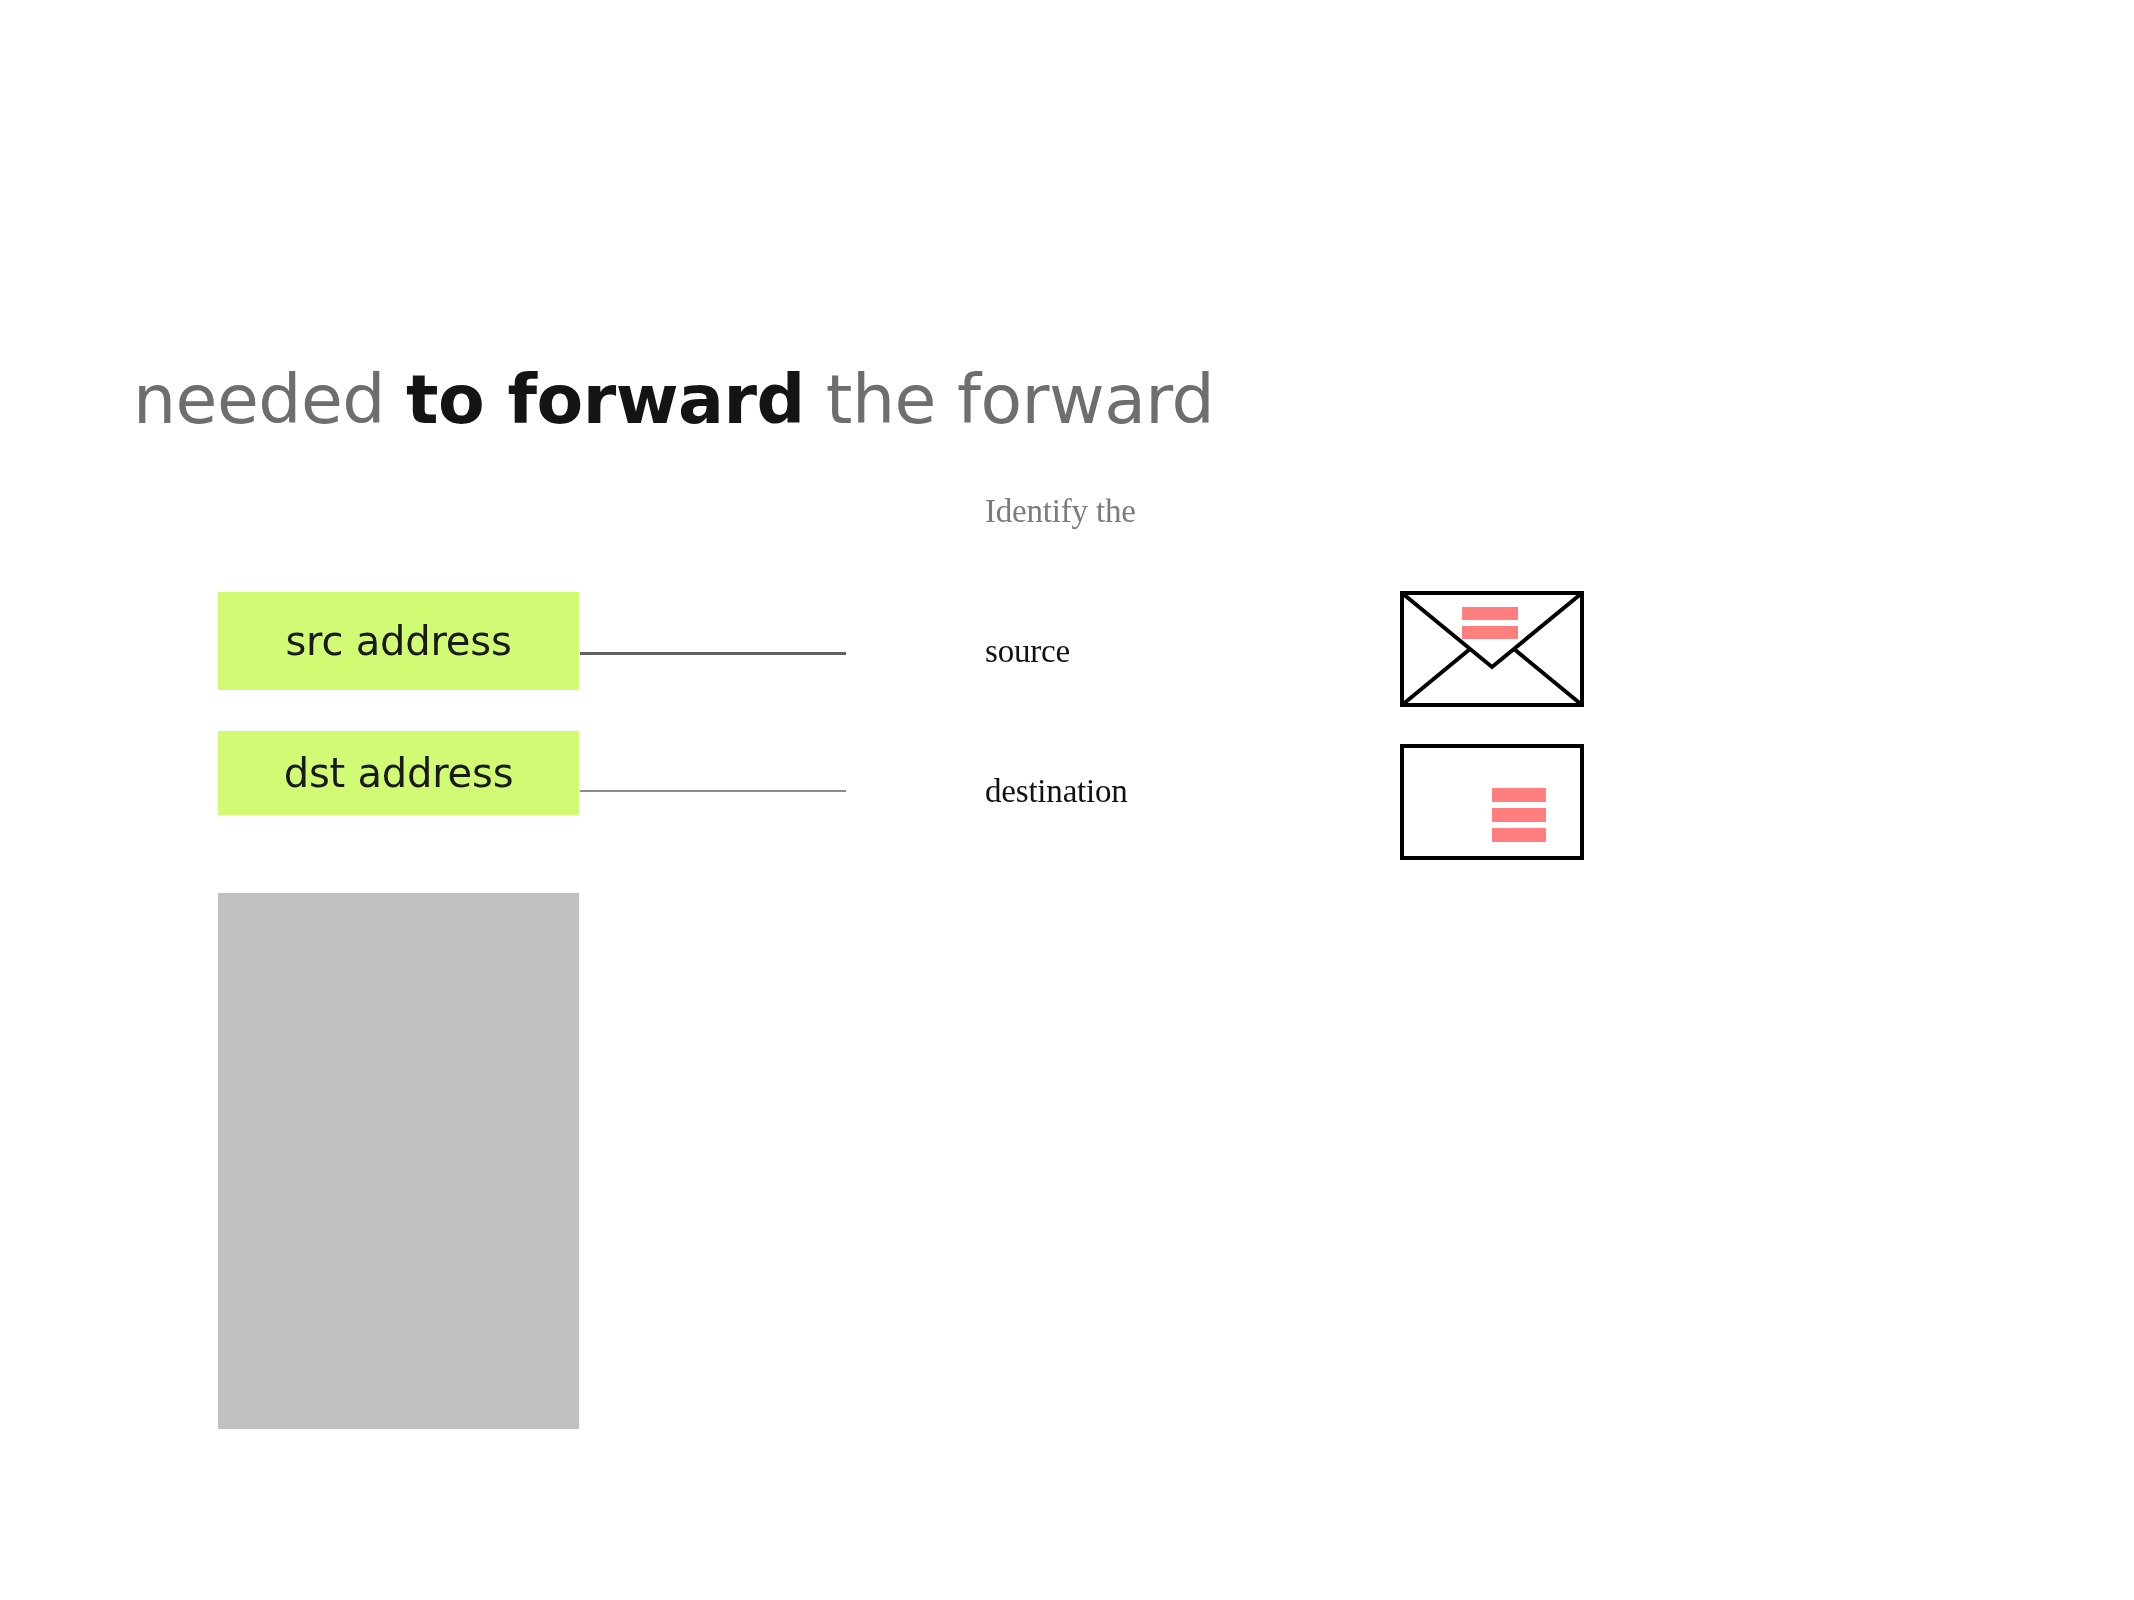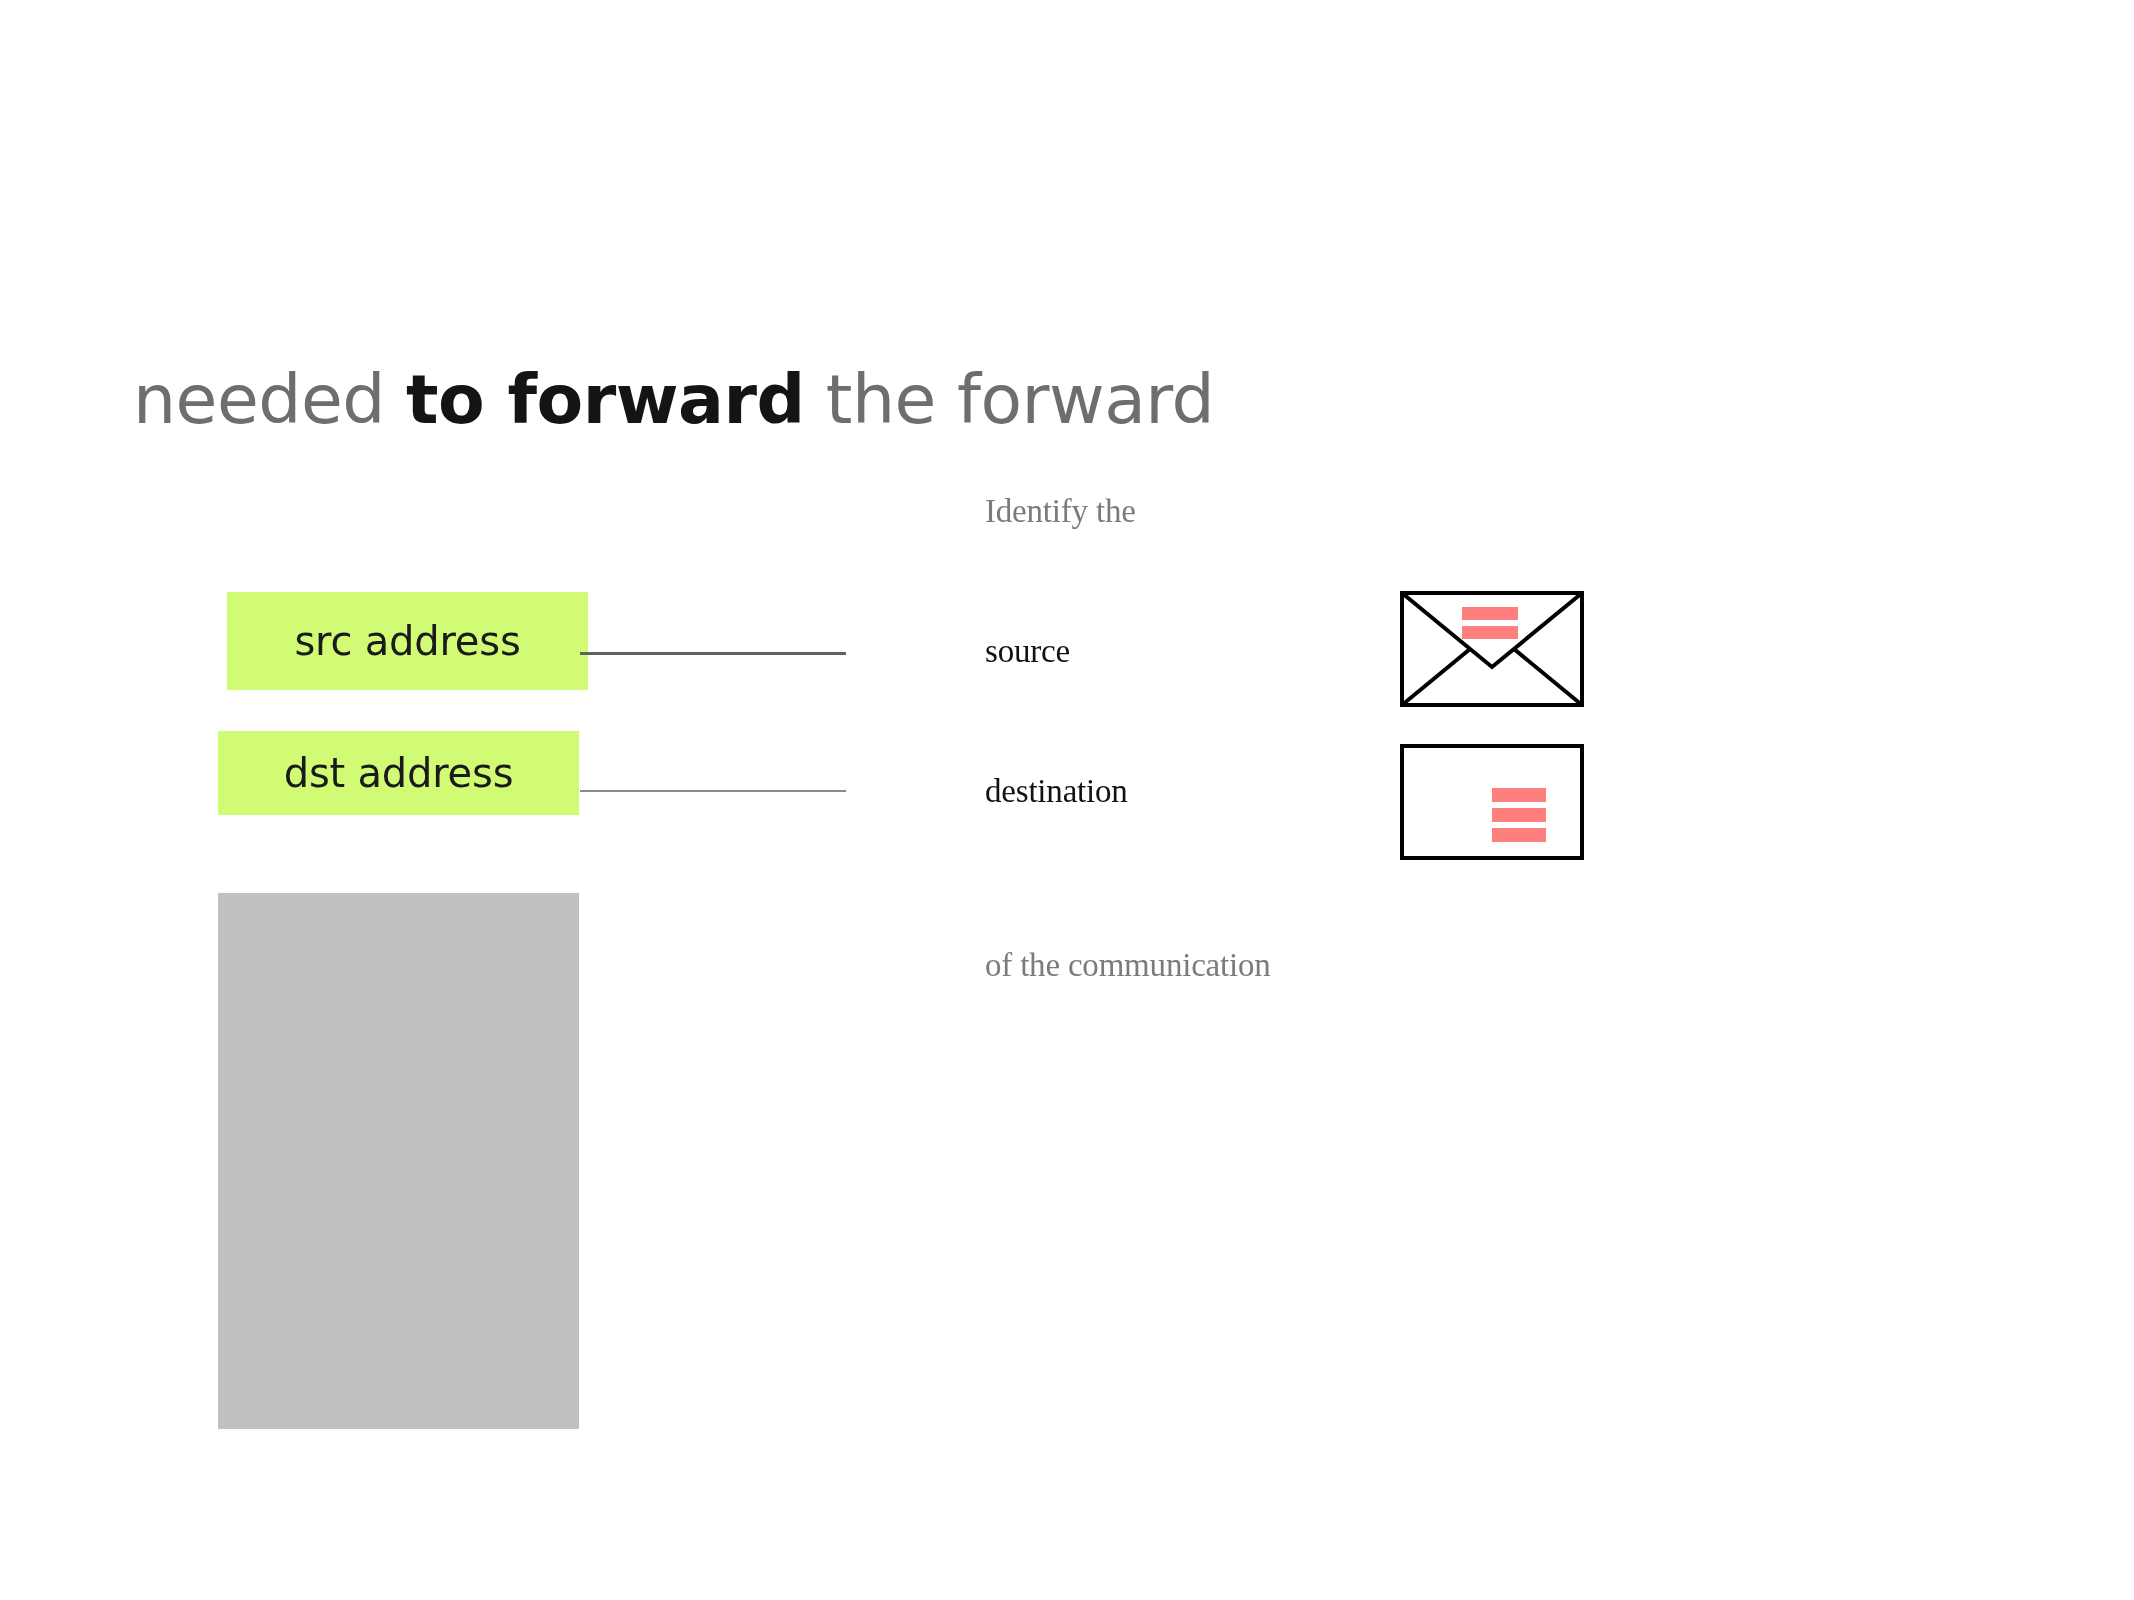--- a/index.html
+++ b/index.html
@@ -45,21 +45,20 @@
     left: 218px;
     width: 361px;
     background: #d2fb75;
     display: flex;
     align-items: center;
     justify-content: center;
   }
   #field-src {
     top: 592px;
     height: 98px;
-    margin-left: 9px;
   }
   #field-dst {
     top: 731px;
     height: 84px;
   }
   .field-label {
     font-family: "DejaVu Sans", sans-serif;
     font-size: 40px;
     color: #1a1a1a;
     font-weight: 400;
@@ -135,21 +134,20 @@
   </div>
 
   <div id="payload-box"></div>
 
   <div class="connector" id="connector-src"></div>
   <div class="connector" id="connector-dst"></div>
 
   <div class="mid-text mid-dim" id="mid-intro">Identify the</div>
   <div class="mid-text mid-dark" id="mid-source">source</div>
   <div class="mid-text mid-dark" id="mid-dest">destination</div>
-  <div class="mid-text mid-dim" id="mid-outro">of the communication</div>
 
   <div class="envelope" id="envelope-open">
     <svg viewBox="0 0 184 116" xmlns="http://www.w3.org/2000/svg">
       <rect x="2" y="2" width="180" height="112" fill="#ffffff" stroke="#000000" stroke-width="4"></rect>
       <path d="M2 2 L92 76 L182 2" fill="none" stroke="#000000" stroke-width="4"></path>
       <path d="M2 114 L70 58" fill="none" stroke="#000000" stroke-width="4"></path>
       <path d="M182 114 L114 58" fill="none" stroke="#000000" stroke-width="4"></path>
       <rect x="62" y="16" width="56" height="13" fill="#ff7f7f"></rect>
       <rect x="62" y="35" width="56" height="13" fill="#ff7f7f"></rect>
     </svg>

